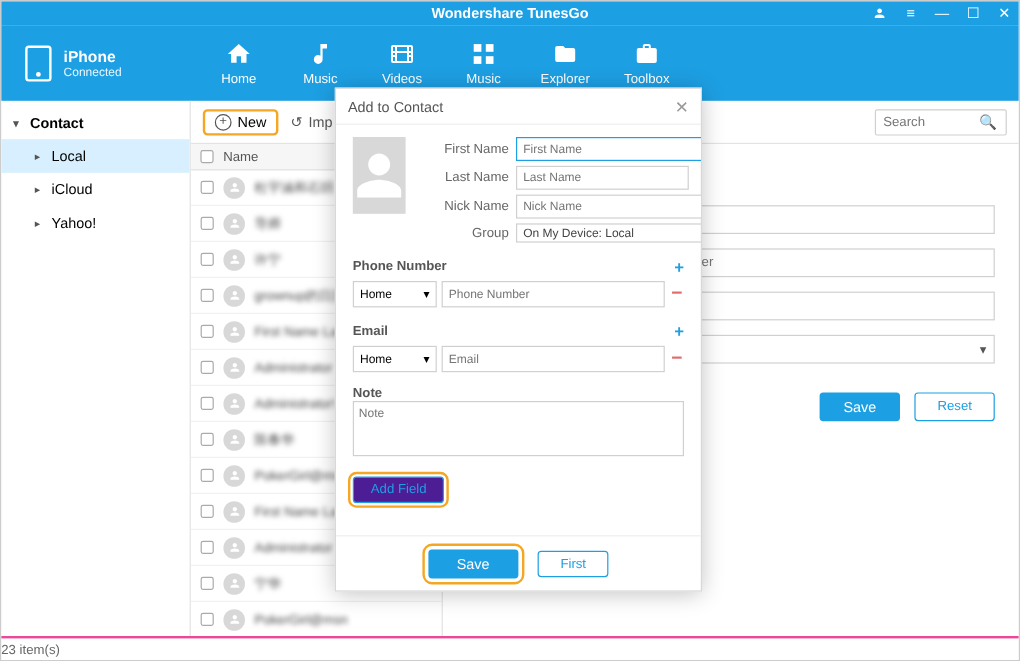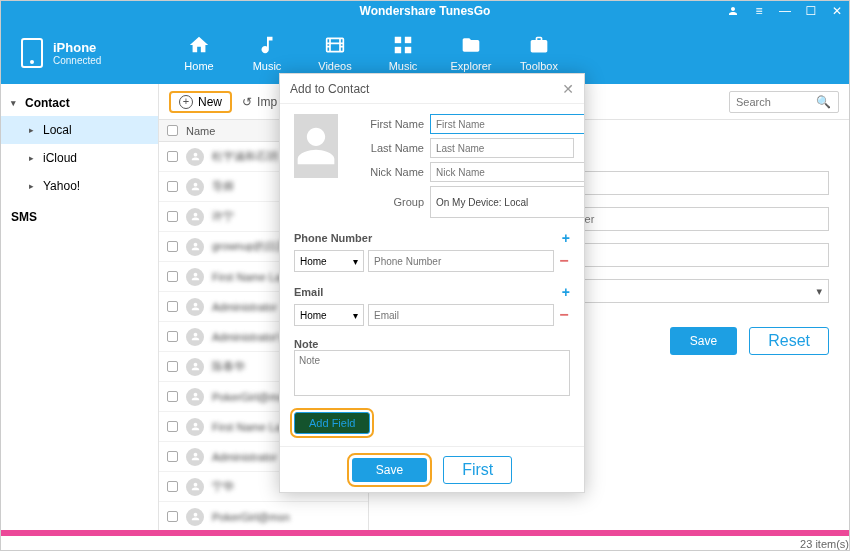--- a/index.html
+++ b/index.html
@@ -54,48 +54,48 @@
 
 
 .right-panel { flex: 1; padding: 16px 20px 0 20px; font-size: 12px; color: #555; display:flex; flex-direction:column; gap:12px;}
 .rp-title { font-size: 13px; font-weight: 600; color: #444; margin-bottom: 8px; }
 .rp-row { display: flex; align-items: center; gap: 10px; }
 .rp-label { width: 82px; font-size: 11px; color: #777; }
 .rp-input { flex: 1; height: 24px; border: 1px solid #d0d0d0; padding: 0 6px; font-size: 11px; color: #aaa; outline:none; }
 .rp-select { flex: 1; height: 24px; border: 1px solid #d0d0d0; font-size: 11px; padding: 0 6px; display:flex; align-items:center; justify-content:space-between;}
 .rp-buttons { display: flex; gap: 12px; justify-content: flex-end; margin-top: 12px; }
 .btn-primary { background: #1d9fe3; color: #fff; border: none; padding: 5px 20px; border-radius: 3px; font-size: 12px; cursor: pointer; }
-.btn-outline { background: #fff; color: #1d9fe3; border: 1px solid #1d9fe3; padding: 4px 18px; border-radius: 3px; font-size: 16px; cursor: pointer; }
-
-
-.statusbar { height: 22px; border-top: 6px solid #ec4899; font-size: 11px; color: #666; display: flex; align-items: center; justify-content: flex-end; }
+.btn-outline { background: #fff; color: #1d9fe3; border: 1px solid #1d9fe3; padding: 4px 18px; border-radius: 3px; font-size: 11px; cursor: pointer; }
+
+
+.statusbar { height: 22px; border-top: 2px solid #ec4899; font-size: 11px; color: #666; display: flex; align-items: center; justify-content: flex-start; }
 
 
 .modal { position: absolute; top: 72px; left: 278px; width: 306px; height: 420px; background: #fff; box-shadow: 0 2px 18px rgba(0,0,0,0.25); border: 1px solid #d8d8d8; z-index: 50; display: flex; flex-direction: column; }
 .modal-header { height: 30px; display: flex; align-items: center; padding: 0 10px; font-size: 12px; color: #555; border-bottom: 1px solid #eee; }
 .modal-close { margin-left: auto; color: #999; font-size: 14px; cursor: pointer; }
 .modal-body { flex: 1; padding: 10px 14px; overflow-y: auto; }
 .top-section { display: flex; gap: 28px; }
 .avatar-lg { width: 64px; height: 64px; background: #d8d8d8; display: flex; align-items: center; justify-content: center; }
 .avatar-lg svg { width: 44px; height: 44px; fill: #fff; }
 .name-fields { flex: 1; display: flex; flex-direction: column; gap: 4px; }
 .nf-row { display: flex; align-items: center; gap: 6px; }
 .nf-label { width: 58px; text-align: right; font-size: 11px; color: #666; }
 .nf-input { flex: 1; height: 20px; border: 1px solid #d0d0d0; font-size: 10px; padding: 0 5px; color: #aaa; outline:none;}
 .nf-input.hl { border: 1px solid #1d9fe3; }
-.nf-select { flex: 1; height: 32px; border: 1px solid #d0d0d0; font-size: 10px; padding: 0 5px; display:flex; align-items:center; justify-content:space-between; color:#444;}
+.nf-select { flex: 1; height: 16px; border: 1px solid #d0d0d0; font-size: 10px; padding: 0 5px; display:flex; align-items:center; justify-content:space-between; color:#444;}
 .swap-icon { color: #1d9fe3; font-size: 14px; margin-left: 4px; align-self:center;}
 .section-label { font-size: 11px; font-weight: 600; color: #555; margin-top: 12px; display:flex; justify-content:space-between; align-items:center;}
 .plus-sm { color: #1d9fe3; font-size: 14px; cursor:pointer; font-weight:bold;}
 .field-row { display: flex; align-items: center; gap: 4px; margin-top: 4px; }
 .type-select { width: 70px; height: 22px; border: 1px solid #d0d0d0; font-size: 10px; display:flex; align-items:center; justify-content:space-between; padding:0 5px;}
 .field-input { flex: 1; height: 22px; border: 1px solid #d0d0d0; font-size: 10px; padding: 0 5px; color:#aaa; outline:none;}
 .minus-sm { color: #e26b6b; font-size: 16px; cursor:pointer; font-weight:bold; width:12px; text-align:center;}
 .note-area { width: 100%; height: 46px; border: 1px solid #d0d0d0; font-size: 10px; padding: 4px; color: #bbb; resize: none; outline:none; font-family:inherit;}
-.add-field-btn { border: 1px solid #1d9fe3; background:#14532d; color: #1d9fe3; font-size: 11px; padding: 4px 14px; border-radius: 2px; margin-top: 12px; cursor: pointer; outline: 2px solid #f5a623; outline-offset: 2px; border-radius:3px;}
+.add-field-btn { border: 1px solid #1d9fe3; background:#4c1d95; color: #1d9fe3; font-size: 11px; padding: 4px 14px; border-radius: 2px; margin-top: 12px; cursor: pointer; outline: 2px solid #f5a623; outline-offset: 2px; border-radius:3px;}
 .modal-footer { height: 46px; display: flex; align-items: center; justify-content: center; gap: 16px; border-top: 1px solid #eee; }
 .save-wrap { outline: 2px solid #f5a623; outline-offset: 3px; border-radius: 3px; }
 
 svg.person path { fill: #fff; }
 </style>
 </head>
 <body>
 
 <div class="titlebar">
   <div class="title">Wondershare TunesGo</div>
@@ -187,23 +187,20 @@
         <span>Local</span>
       </div>
     <div class="sb-item">
         <span class="sb-caret">▸</span>
         <span>iCloud</span>
       </div>
     <div class="sb-item">
         <span class="sb-caret">▸</span>
         <span>Yahoo!</span>
       </div>
-    <div class="sb-header" style="margin-top:4px;">
-        <span>SMS</span>
-      </div>
   </div>
 
   <div class="main">
     <div class="action-bar">
       <div class="btn-new">
         <div class="plus-circle">+</div>
         <span>New</span>
       </div>
       <div class="btn-import">
         <span>↺</span>

